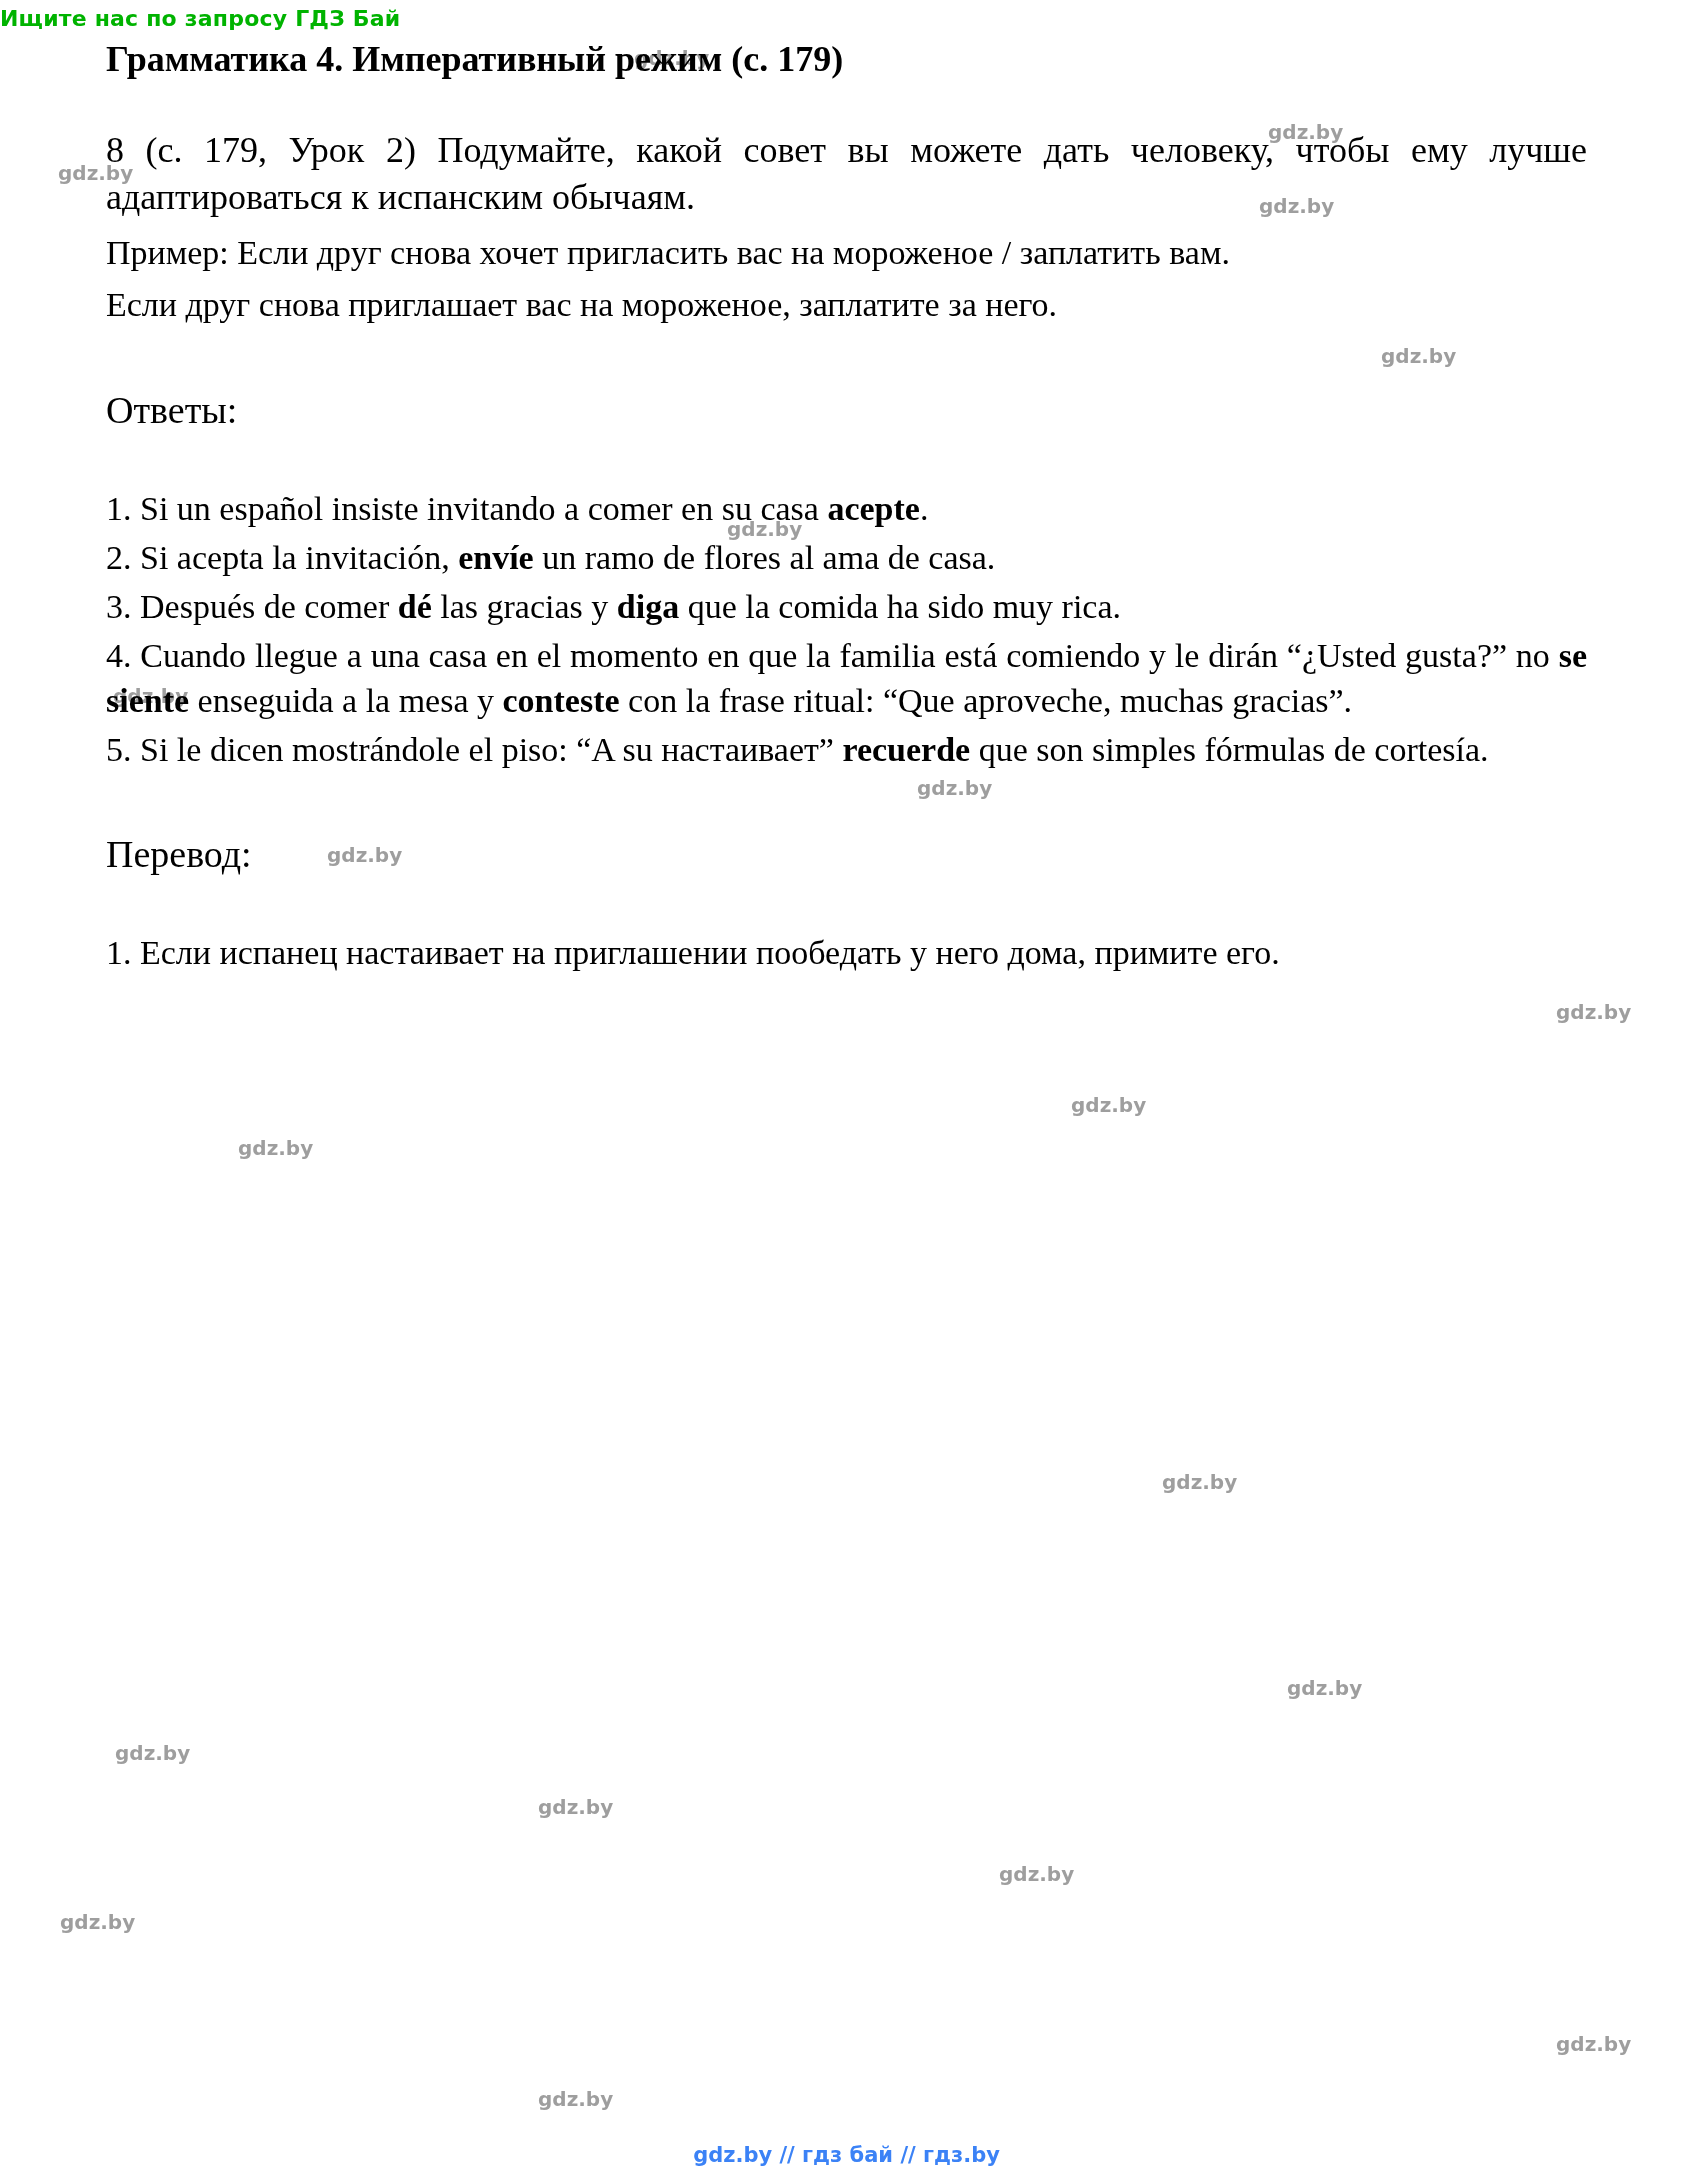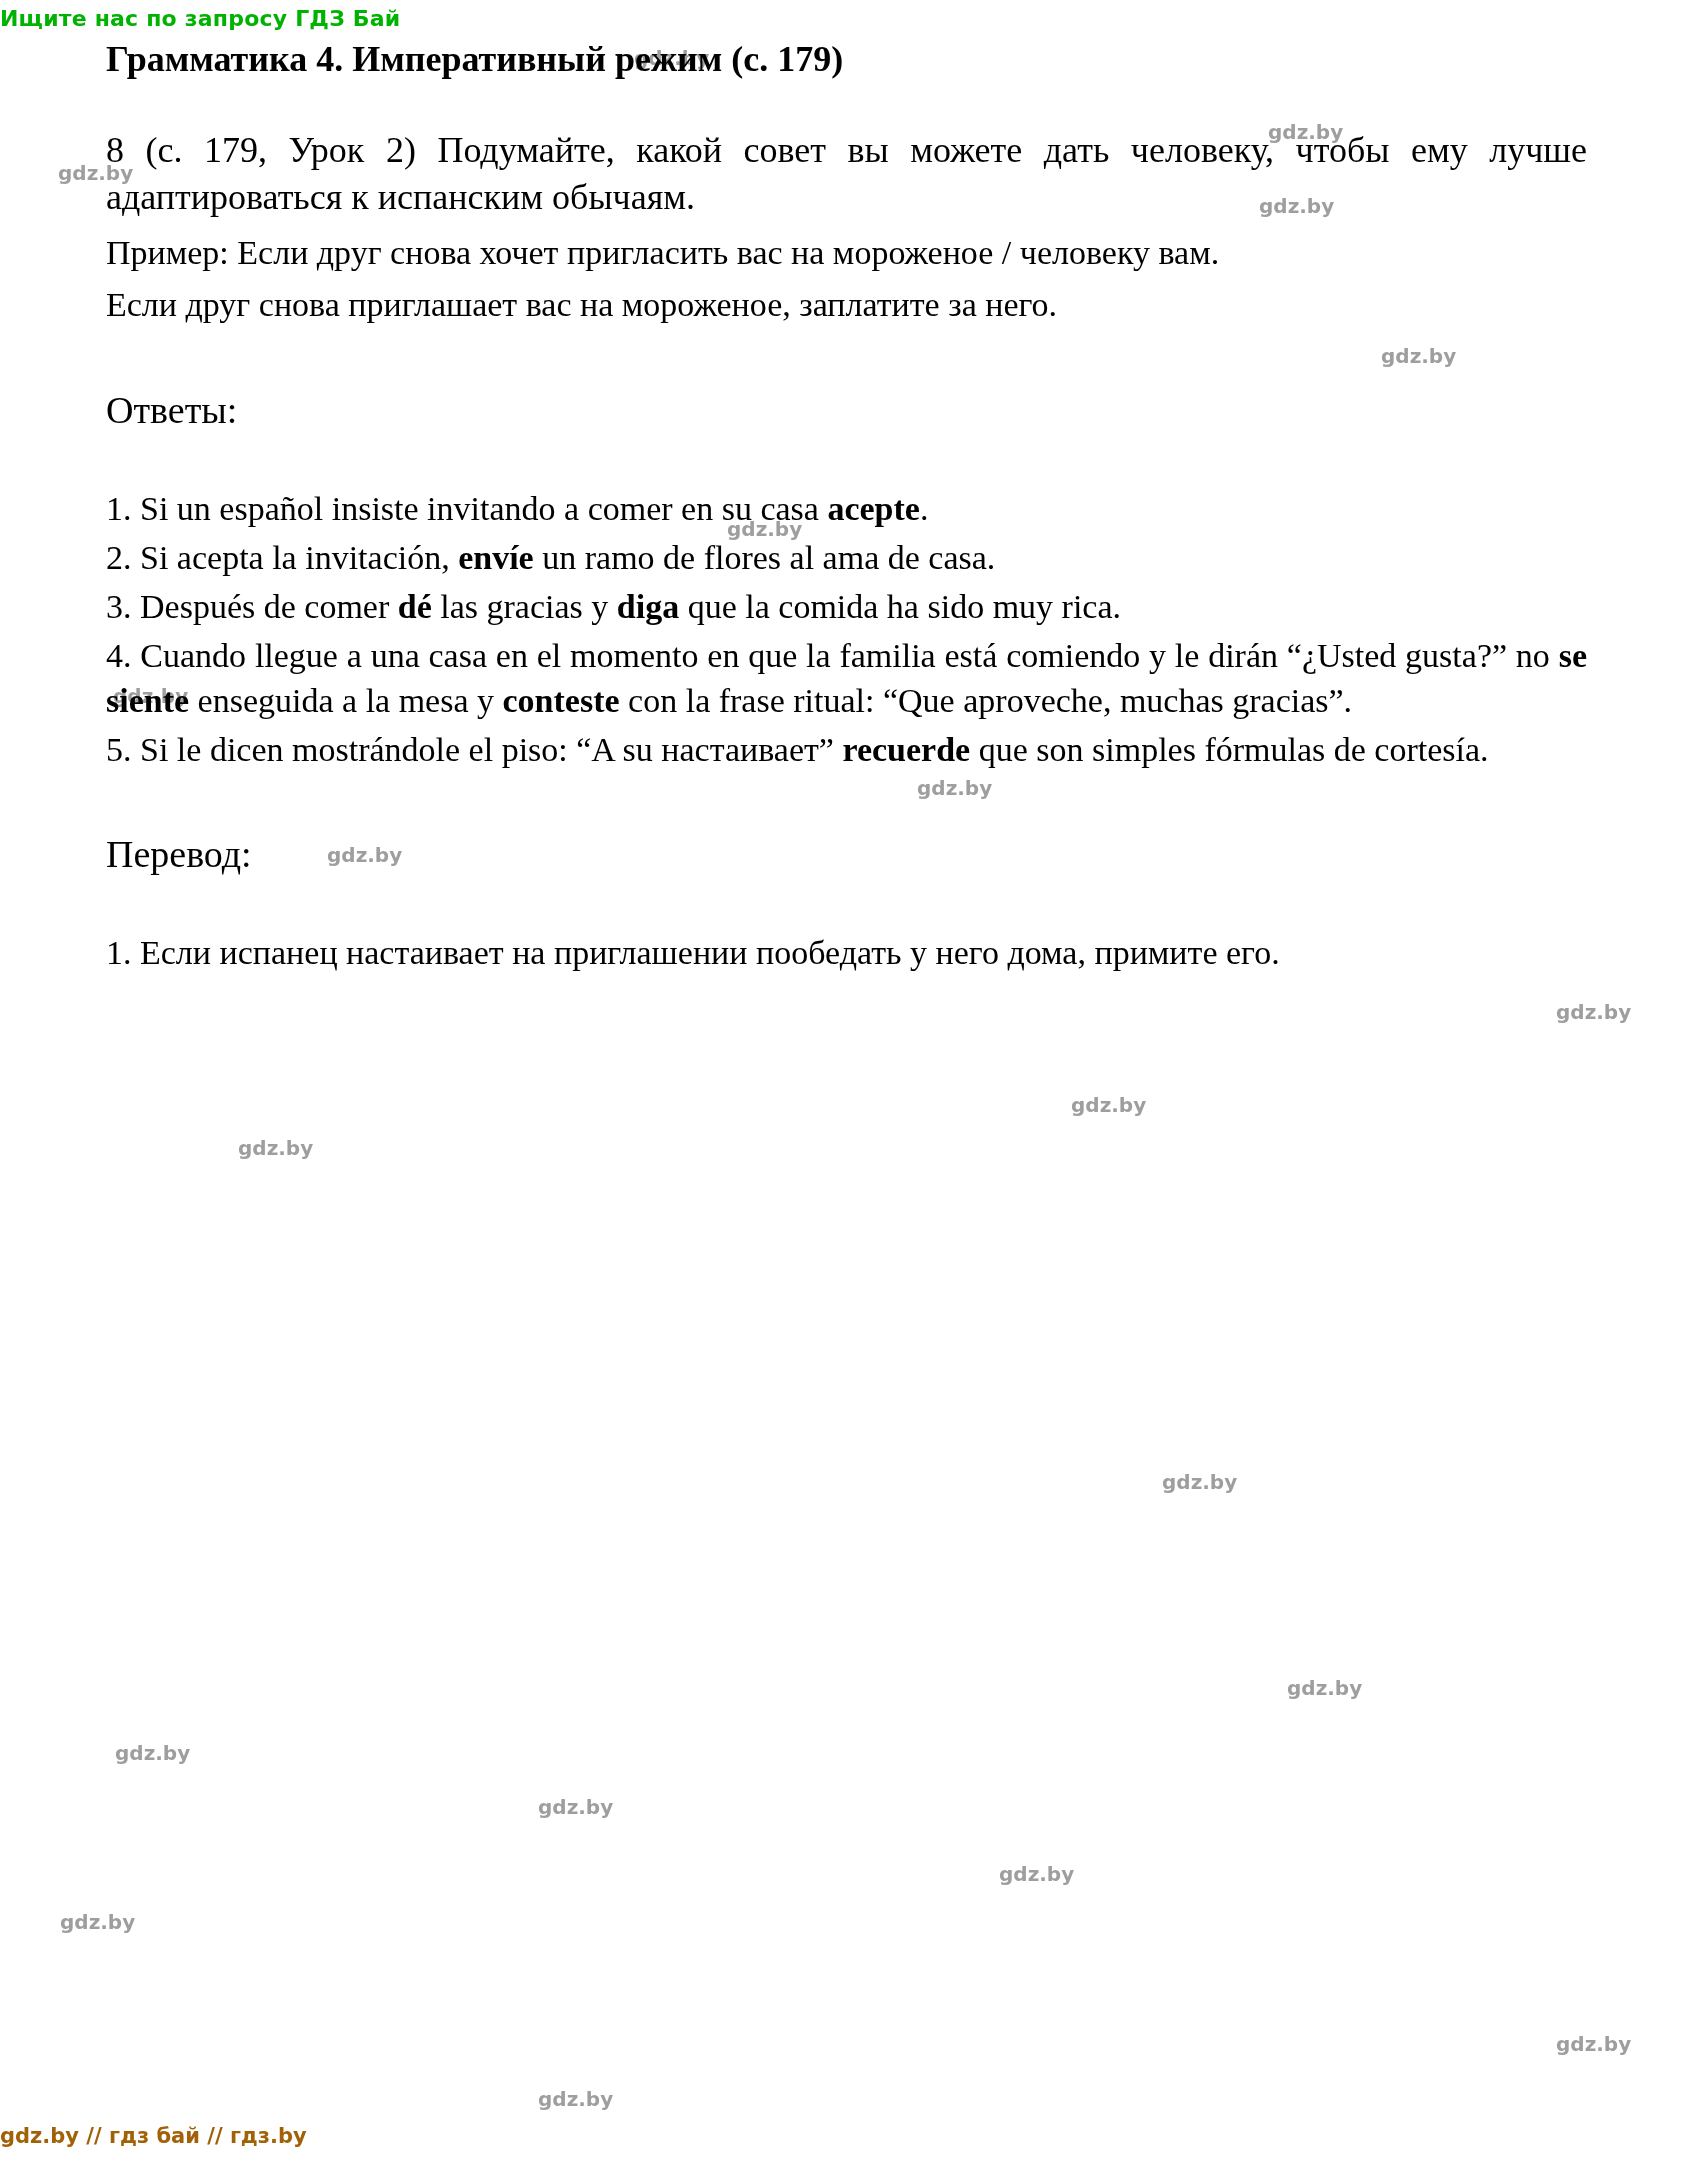--- a/index.html
+++ b/index.html
@@ -29,27 +29,28 @@
     width: 100%;
     text-align: left;
     font-family: "DejaVu Sans", sans-serif;
     font-size: 22px;
     font-weight: bold;
     color: #00b300;
     letter-spacing: 0.2px;
   }
   .bottom-banner {
     position: absolute;
-    bottom: 28px;
+    bottom: 9px;
     left: 0;
     width: 100%;
+    text-align: center;
     font-family: "DejaVu Sans", sans-serif;
     font-size: 21px;
     font-weight: bold;
-    color: #a16207;
+    color: #3b82f6;
   }
   .wm {
     position: absolute;
     font-family: "DejaVu Sans", sans-serif;
     font-size: 20px;
     font-weight: bold;
     color: #8e8e8e;
     opacity: 0.85;
     white-space: nowrap;
     pointer-events: none;
@@ -125,21 +126,21 @@
     </div>
 
   <div class="content">
 
     <h1 class="title">Грамматика 4. Императивный режим (с. 179)</h1>
 
     <div class="task">
       <span>8 (c. 179, Урок 2) Подумайте, какой совет вы можете дать человеку, чтобы ему лучше адаптироваться к испанским обычаям.</span>
     </div>
 
-    <p class="para">Пример: Если друг снова хочет пригласить вас на мороженое / человеку вам.</p>
+    <p class="para">Пример: Если друг снова хочет пригласить вас на мороженое / заплатить вам.</p>
     <p class="para">Если друг снова приглашает вас на мороженое, заплатите за него.</p>
 
     <p class="label">Ответы:</p>
 
     <div class="list" id="answers-list">
         <p><span>1. </span><span>Si un español insiste invitando a comer en su casa </span><b>acepte</b><span>.</span></p>
         <p><span>2. </span><span>Si acepta la invitación, </span><b>envíe</b><span> un ramo de flores al ama de casa.</span></p>
         <p><span>3. </span><span>Después de comer </span><b>dé</b><span> las gracias y </span><b>diga</b><span> que la comida ha sido muy rica.</span></p>
         <p><span>4. </span><span>Cuando llegue a una casa en el momento en que la familia está comiendo y le dirán “¿Usted gusta?” no </span><b>se siente</b><span> enseguida a la mesa y </span><b>conteste</b><span> con la frase ritual: “Que aproveche, muchas gracias”.</span></p>
         <p><span>5. </span><span>Si le dicen mostrándole el piso: “A su настаивает”  </span><b>recuerde</b><span> que son simples fórmulas de cortesía.</span></p>

